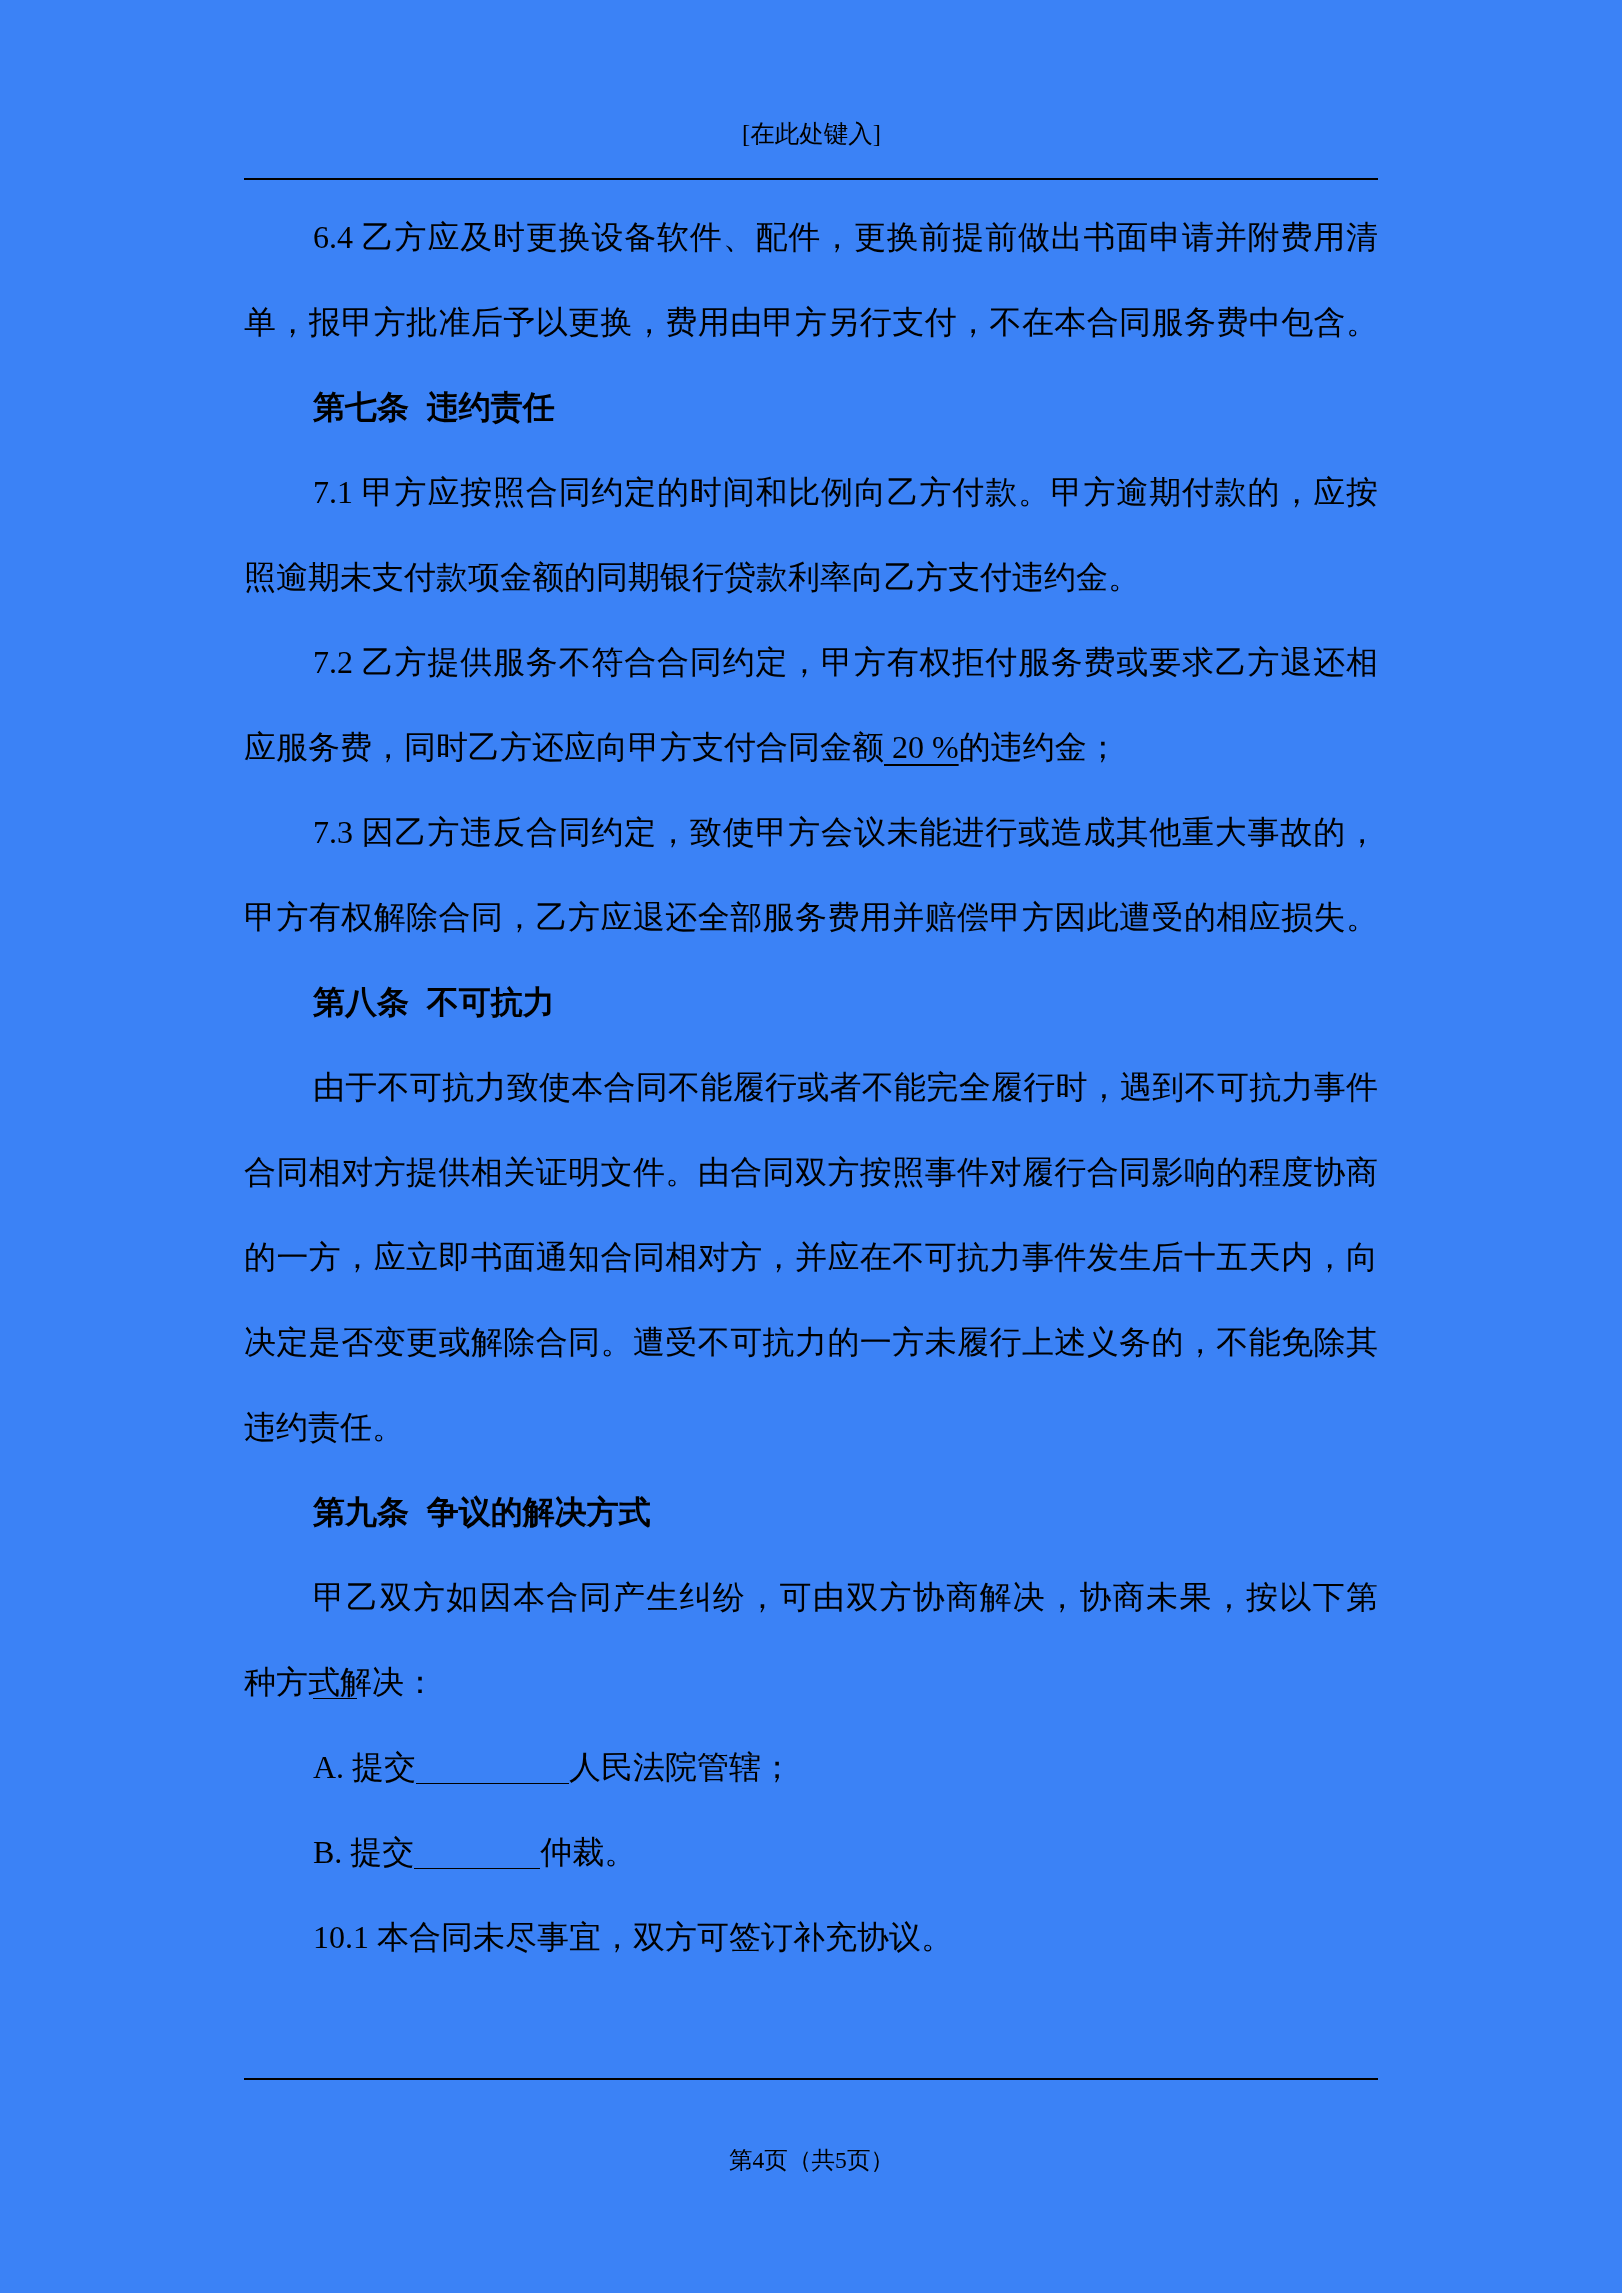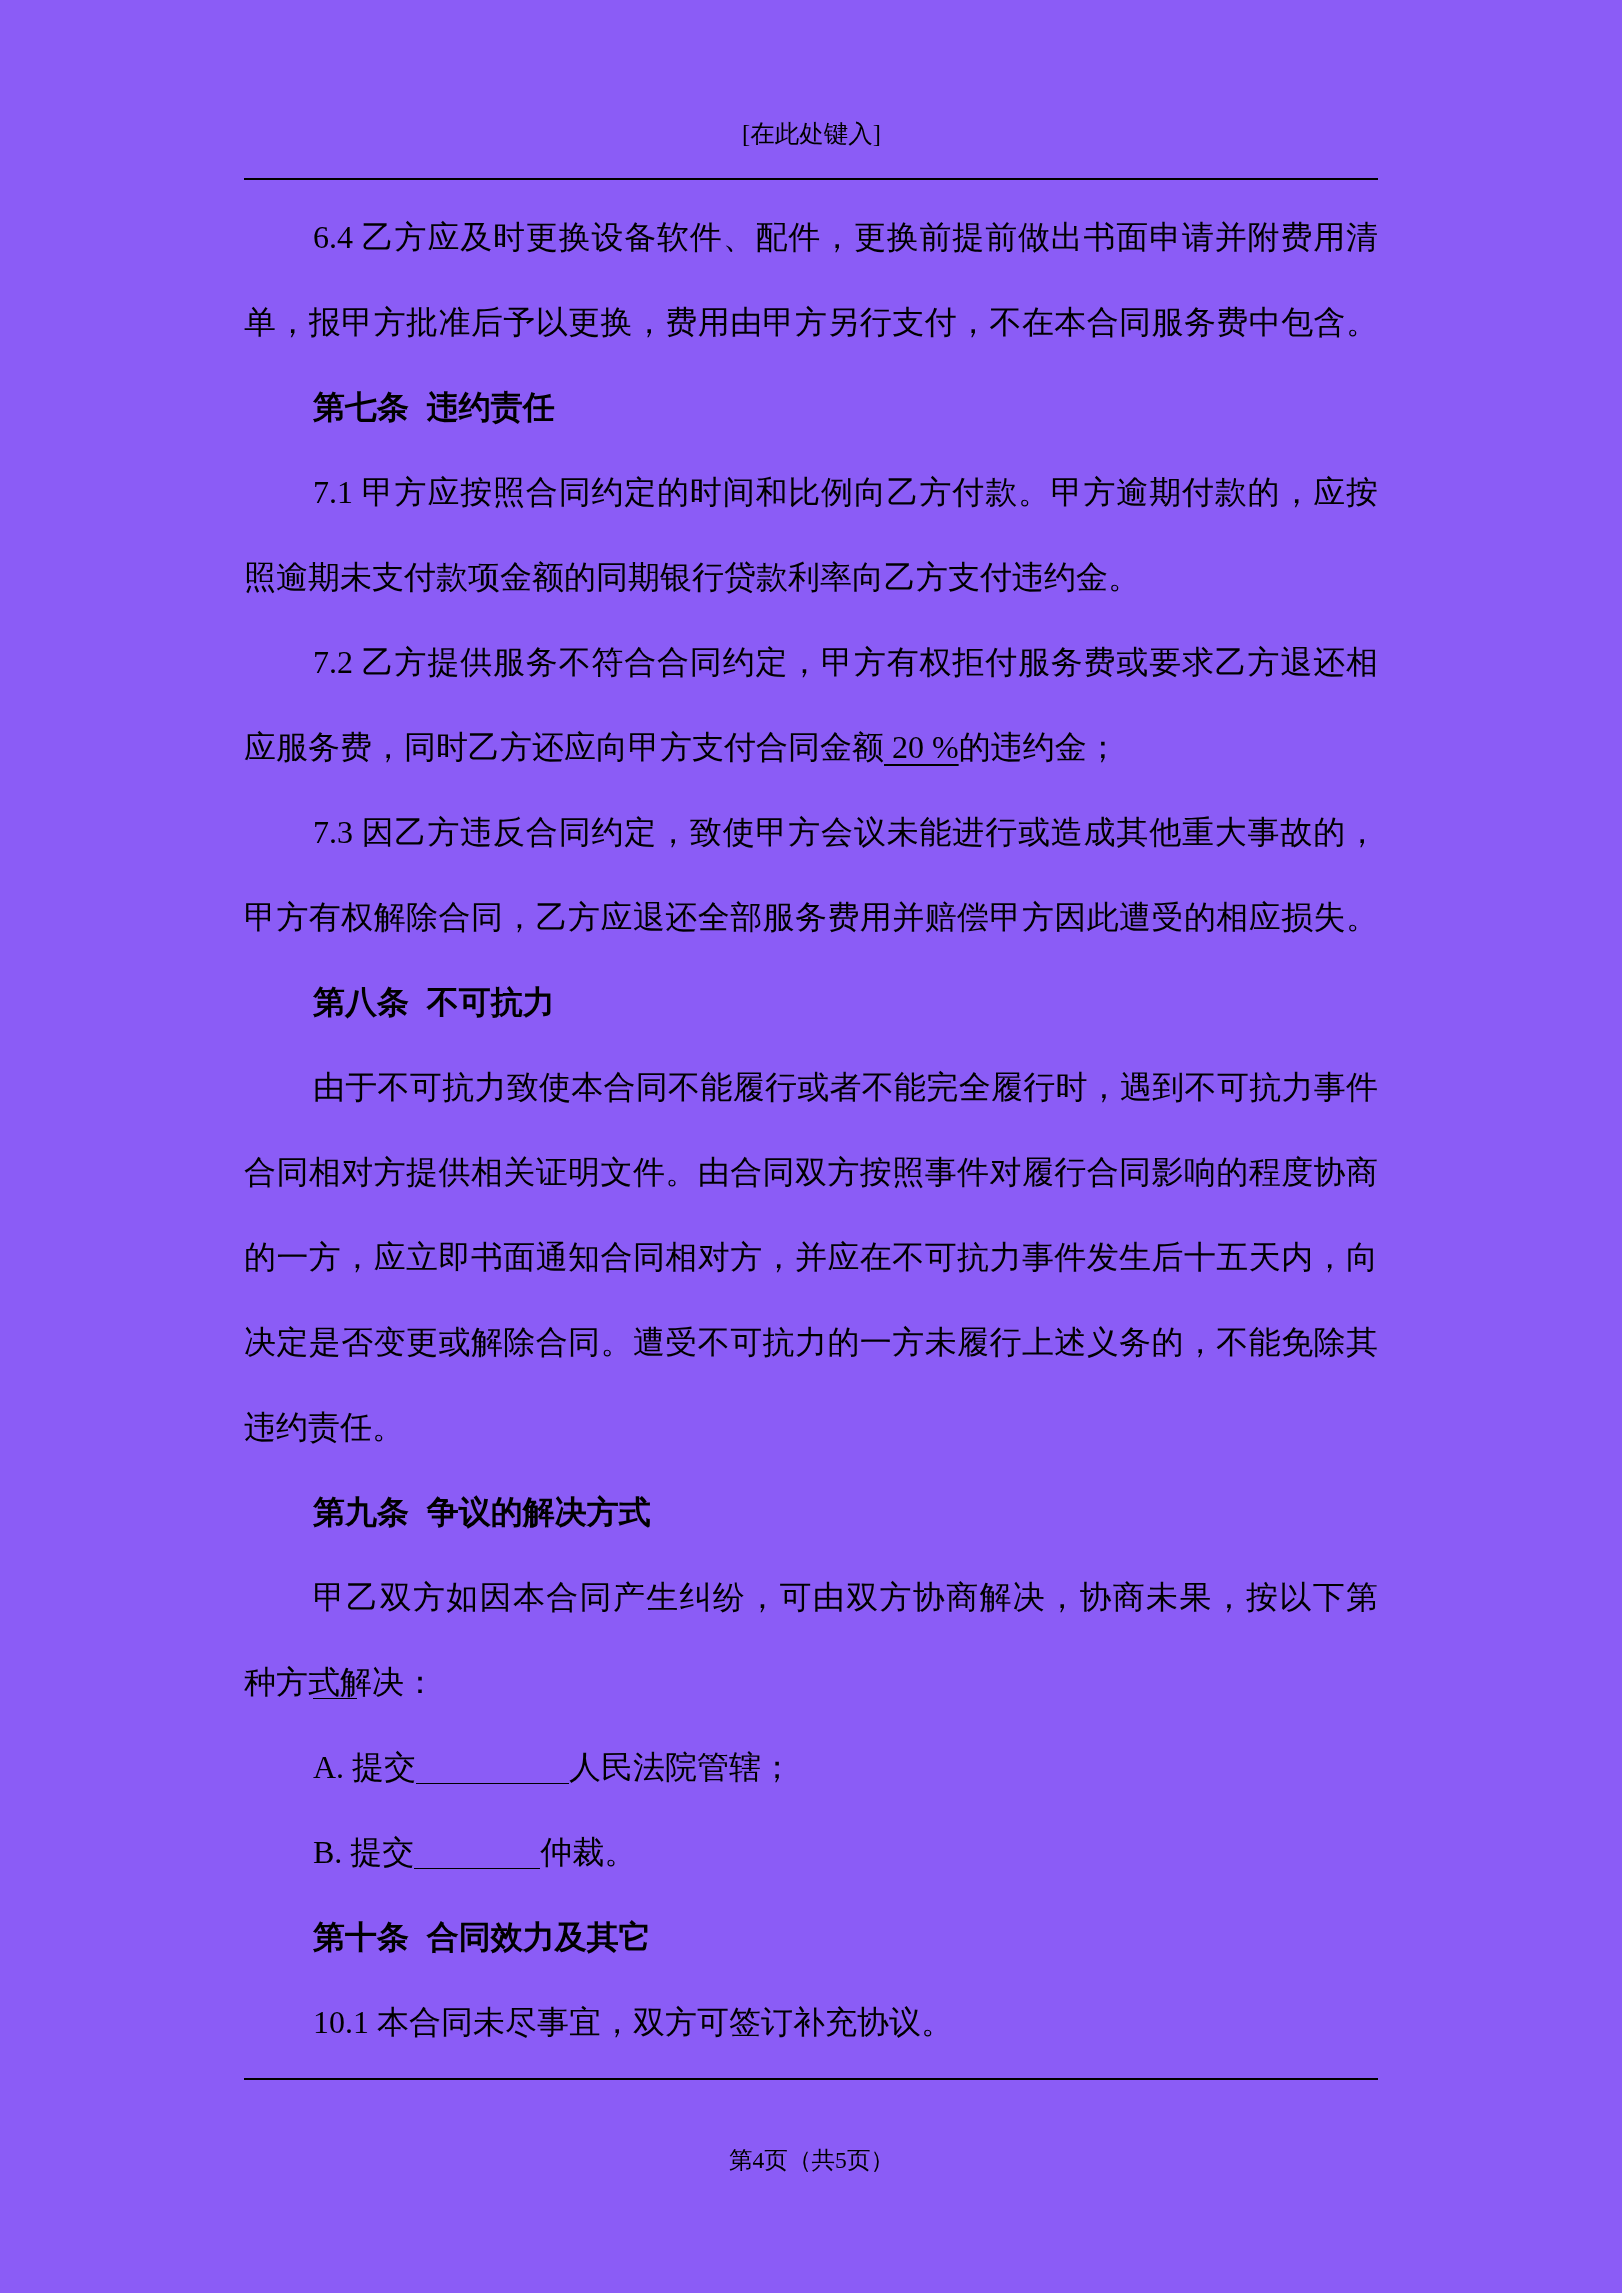--- a/index.html
+++ b/index.html
@@ -4,21 +4,21 @@
 <style>
   html, body {
     margin: 0;
     padding: 0;
     background: #ffffff;
   }
   .page {
     position: relative;
     width: 1623px;
     height: 2294px;
-    background: #8b5cf6;
+    background: #3b82f6;
     color: #000000;
     overflow: hidden;
     font-family: "Liberation Serif", "DejaVu Serif", serif;
   }
   .header-text {
     position: absolute;
     top: 118px;
     left: 0;
     width: 100%;
     text-align: center;
@@ -112,20 +112,19 @@
       <div class="line body indent justify"><span>由于不可抗力致使本合同不能履行或者不能完全履行时，遇到不可抗力事件</span></div>
       <div class="line body justify"><span>合同相对方提供相关证明文件。由合同双方按照事件对履行合同影响的程度协商</span></div>
       <div class="line body justify"><span>的一方，应立即书面通知合同相对方，并应在不可抗力事件发生后十五天内，向</span></div>
       <div class="line body justify"><span>决定是否变更或解除合同。遭受不可抗力的一方未履行上述义务的，不能免除其</span></div>
       <div class="line body"><span>违约责任。</span></div>
       <div class="line heading indent"><span>第九条  争议的解决方式</span></div>
       <div class="line body indent justify"><span>甲乙双方如因本合同产生纠纷，可由双方协商解决，协商未果，按以下第</span><span class="blank" style="width: 44px;"></span></div>
       <div class="line body"><span>种方式解决：</span></div>
       <div class="line body indent"><span>A. 提交</span><span class="blank" style="width: 153px;"></span><span>人民法院管辖；</span></div>
       <div class="line body indent"><span>B. 提交</span><span class="blank" style="width: 126px;"></span><span>仲裁。</span></div>
-      <div class="line heading indent"><span>第十条  合同效力及其它</span></div>
       <div class="line body indent"><span>10.1 本合同未尽事宜，双方可签订补充协议。</span></div>
     </div>
 
   <div class="footer-rule"></div>
   <div class="footer-text">第4页（共5页）</div>
 </div>
 
 
 </body></html>

